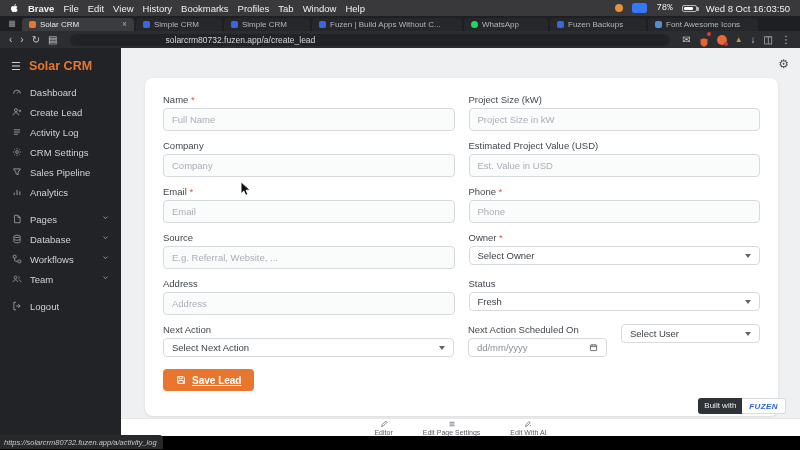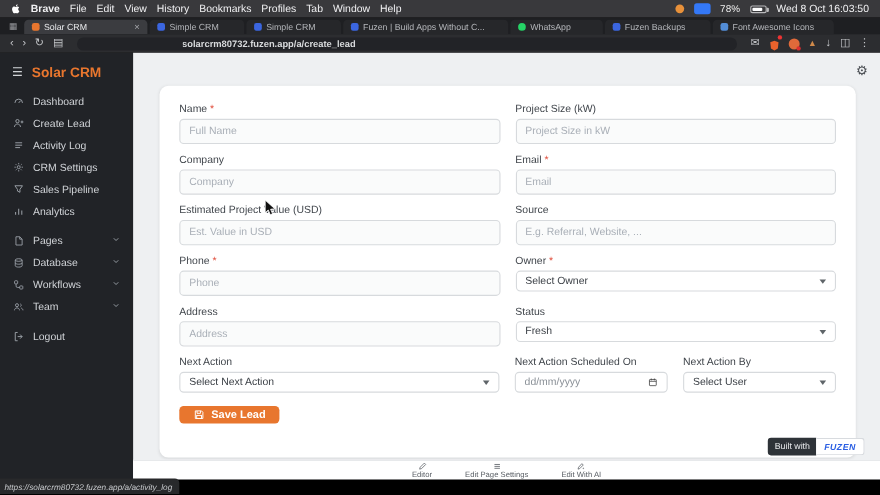--- a/index.html
+++ b/index.html
@@ -8,21 +8,21 @@
   .screen { position:relative; width:800px; height:450px; overflow:hidden; background:#000; }
 
   
   .menubar { position:absolute; top:0; left:0; width:100%; height:16px; background:#39393c;
     display:flex; align-items:center; gap:9px; padding:0 10px; font-size:9.5px; color:#f1f1f3; }
   .menubar .appname { font-weight:bold; }
   .menubar .menu { white-space:nowrap; }
   .mspacer { flex:1; }
   .rec-dot { width:8px; height:8px; border-radius:50%; background:#e8913a; flex:none; }
   .kbadge { width:15px; height:10px; border-radius:2.5px; background:#3478f6; flex:none; }
-  .battpct { font-size:9px; color:#eee; }
+  .battpct { font-size:9px; color:#eee;font-family:Liberation Mono, monospace; }
   .battery { width:15px; height:7px; border:1px solid #b9b9bb; border-radius:2px; position:relative; flex:none; }
   .battery i { position:absolute; left:1px; top:1px; bottom:1px; width:70%; background:#fff; border-radius:1px; }
   .battery:after { content:""; position:absolute; right:-3px; top:1.5px; width:2px; height:3.5px; background:#b9b9bb; border-radius:0 1px 1px 0; }
   .clock { font-size:9.5px; white-space:nowrap; }
 
   
   .tabbar { position:absolute; top:16px; left:0; width:100%; height:15px; background:#1e1f22;
     display:flex; align-items:flex-end; padding:0 4px; gap:2px; }
   .tabtool { width:16px; height:15px; display:flex; align-items:center; justify-content:center;
     color:#95979b; font-size:8px; }
@@ -32,21 +32,21 @@
   .fav { width:7px; height:7px; border-radius:2px; flex:none; }
   .tlabel { white-space:nowrap; overflow:hidden; text-overflow:ellipsis; min-width:0; flex:1; }
   .tclose { color:#a9abaf; font-size:8.5px; line-height:1; flex:none; }
   .w0{width:112px}.w1{width:86px}.w2{width:86px}.w3{width:150px}.w4{width:84px}.w5{width:96px}.w6{width:110px}
 
   
   .toolbar { position:absolute; top:31px; left:0; width:100%; height:17px; background:#2c2d30;
     display:flex; align-items:center; gap:8px; padding:0 9px; color:#c6c8cb; }
   .navic { font-size:10px; line-height:1; color:#c6c8cb; flex:none; }
   .urlbar { flex:1; height:12px; background:#222327; border-radius:6px; display:flex; align-items:center;
-    gap:5px; padding:0 8px; margin:0 4px; min-width:0;font-weight:bold; }
+    gap:5px; padding:0 8px; margin:0 4px; min-width:0; }
   .urltext { font-size:8.5px; color:#d8dadc; white-space:nowrap; overflow:hidden; margin-left:88px; }
   .shieldwrap { position:relative; width:10px; height:11px; flex:none; }
   .shieldwrap .badge { position:absolute; right:-2px; top:-2px; width:4px; height:4px; border-radius:50%; background:#e33; }
   .avatar { width:10px; height:10px; border-radius:50%; background:#e06a3a; flex:none; position:relative; }
   .avatar:after { content:""; position:absolute; right:-1px; bottom:-1px; width:4px; height:4px; border-radius:50%; background:#d92f2f; }
 
   
   .content { position:absolute; top:48px; left:0; right:0; bottom:14px; display:flex; }
 
   
@@ -79,23 +79,23 @@
     padding:0 8px; font-size:9.5px; color:#333; font-family:inherit; }
   .tinput::placeholder { color:#a9afb7; }
   .select { height:19px; border:1px solid #d7dadd; border-radius:4px; background:#fff; display:flex;
     align-items:center; justify-content:space-between; padding:0 8px; font-size:9.5px; color:#3a3f45; }
   .selval { white-space:nowrap; overflow:hidden; }
   .selval.muted { color:#8a9097; }
   .chev { width:0; height:0; border-left:3px solid transparent; border-right:3px solid transparent;
     border-top:4px solid #5f6569; flex:none; margin-left:4px; }
   .calicon { display:flex; flex:none; margin-left:4px; }
 
-  .savebtn { margin-top:12px; display:inline-flex; align-items:center; gap:6px; height:16px;
+  .savebtn { margin-top:12px; display:inline-flex; align-items:center; gap:6px; height:22px;
     padding:0 13px; border:none; border-radius:4px; color:#fff; font-size:10px; font-weight:bold;
-    font-family:inherit; cursor:pointer; }
+    font-family:inherit; cursor:pointer;text-decoration:underline; }
 
   
   .pagefooter { position:absolute; left:0; right:0; bottom:0; height:18px; background:#fff;
     border-top:1px solid #e5e7e9; display:flex; align-items:center; justify-content:center; gap:30px; }
   .fitem { display:flex; flex-direction:column; align-items:center; gap:1px; font-size:7px; color:#5b6066; }
   .fitem svg { display:block; }
 
   
   .builtwith { position:absolute; right:14px; bottom:22px; display:flex; font-size:8px; z-index:4; }
   .bw-left { background:#2e3338; color:#eaecee; padding:2.5px 6px; border-radius:3px 0 0 3px; white-space:nowrap; }
@@ -337,34 +337,34 @@
           </div>
           <div class="field">
             <label><span>Project Size (kW)</span></label>
             <input class="tinput" placeholder="Project Size in kW" style="">
           </div>
           <div class="field">
             <label><span>Company</span></label>
             <input class="tinput" placeholder="Company" style="">
           </div>
           <div class="field">
+            <label><span>Estimated Project Value (USD)</span></label>
+            <input class="tinput" placeholder="Est. Value in USD" style="">
+          </div>
+          <div class="field">
             <label><span>Email</span><span class="req"> *</span></label>
             <input class="tinput" placeholder="Email" style="">
           </div>
           <div class="field">
-            <label><span>Estimated Project Value (USD)</span></label>
-            <input class="tinput" placeholder="Est. Value in USD" style="">
+            <label><span>Phone</span><span class="req"> *</span></label>
+            <input class="tinput" placeholder="Phone" style="">
           </div>
           <div class="field">
             <label><span>Source</span></label>
             <input class="tinput" placeholder="E.g. Referral, Website, ..." style="">
-          </div>
-          <div class="field">
-            <label><span>Phone</span><span class="req"> *</span></label>
-            <input class="tinput" placeholder="Phone" style="">
           </div>
           <div class="field">
             <label><span>Owner</span><span class="req"> *</span></label>
             <div class="select">
               <span class="selval">Select Owner</span>
               <span class="chev"></span>
             </div>
           </div>
           <div class="field">
             <label><span>Address</span></label>
@@ -393,21 +393,20 @@
               <span class="selval muted">dd/mm/yyyy</span>
               <span class="calicon">
                 <svg viewBox="0 0 16 16" width="9" height="9" fill="none" stroke="#444" stroke-width="1.3">
                     <rect x="2.5" y="3.5" width="11" height="10" rx="1"></rect>
                     <path d="M2.5 6.5h11M5.5 2v3M10.5 2v3"></path>
                   </svg>
               </span>
             </div>
           </div>
           <div class="field">
-            <label><span>Next Action By</span></label>
             <div class="select">
               <span class="selval">Select User</span>
               <span class="chev"></span>
             </div>
           </div>
         </div>
 
         <button class="savebtn" style="background: rgb(232, 118, 46);">
           <span style="display:flex;">
             <svg viewBox="0 0 16 16" width="10" height="10" fill="none" stroke="#fff" stroke-width="1.4">

